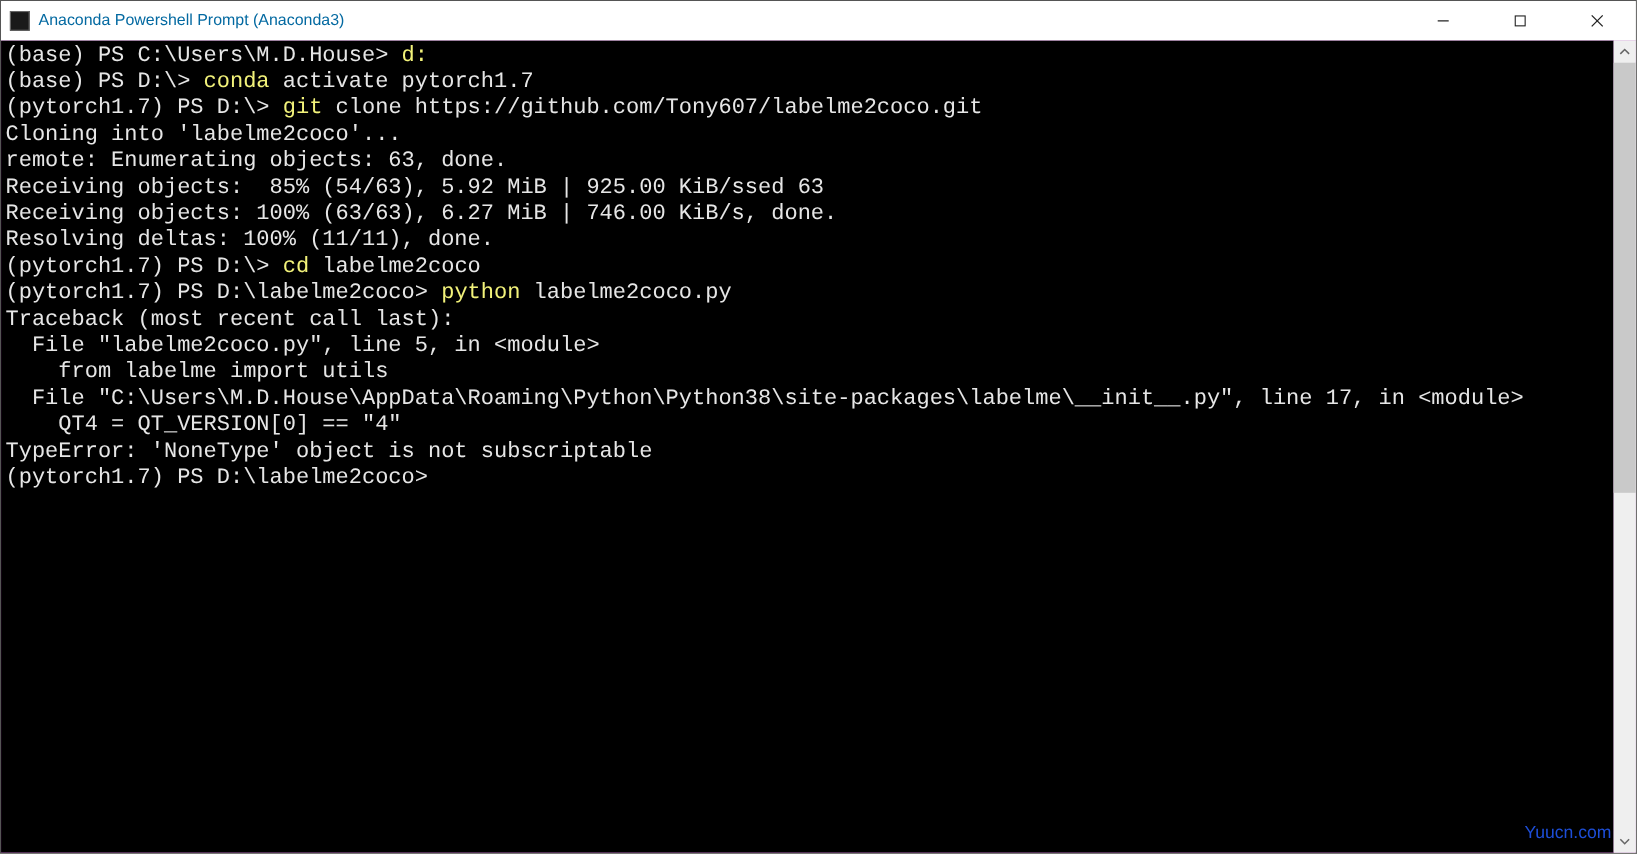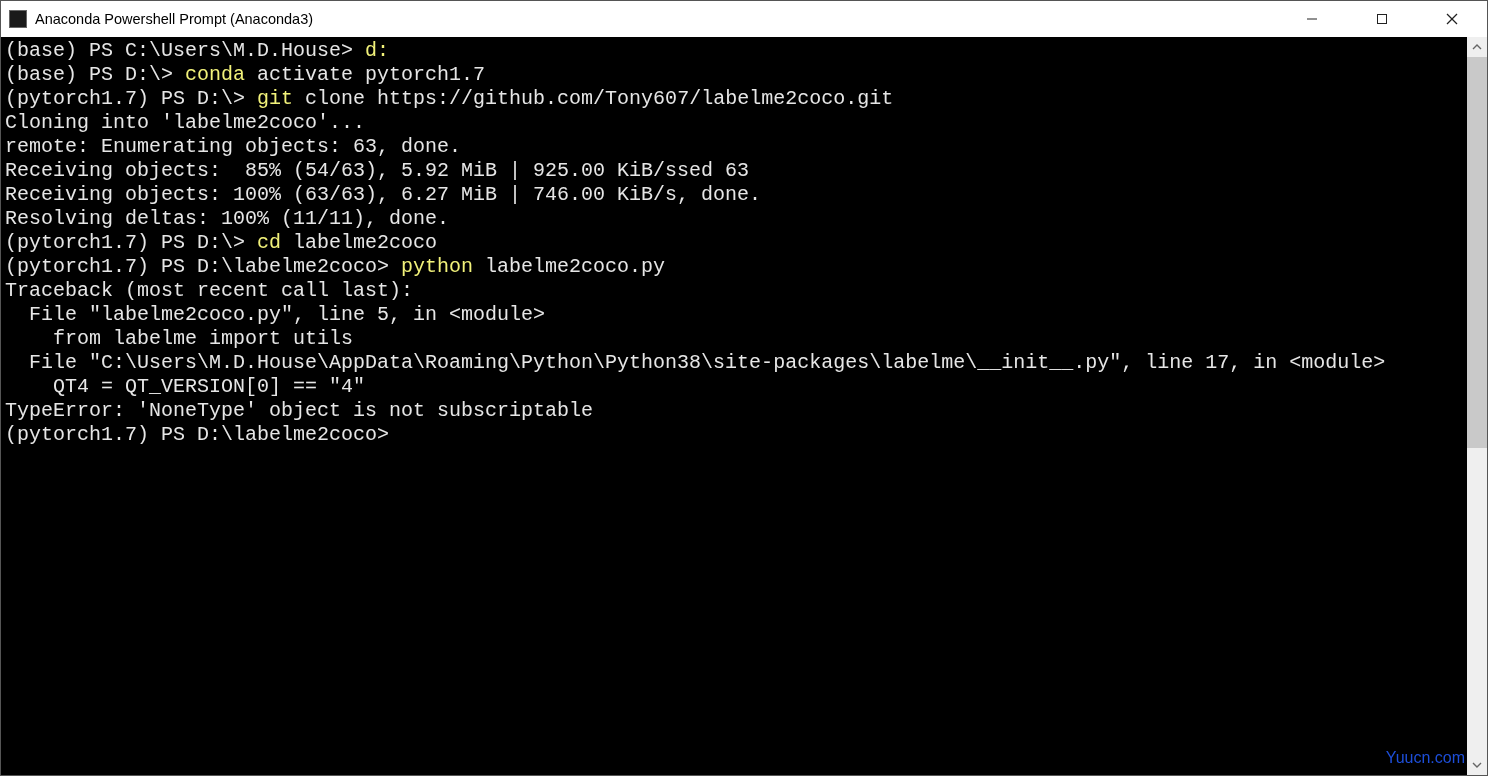--- a/index.html
+++ b/index.html
@@ -25,21 +25,21 @@
     border: 1px solid #555;
     display: flex;
     flex-direction: column;
   }
   .titlebar {
     height: 36px;
     background: #ffffff;
     display: flex;
     align-items: center;
     padding-left: 8px;
-    color: #000000;
+    color: #0369a1;
     font-size: 14.5px;
     user-select: none;
   }
   .titlebar .app-icon {
     width: 18px;
     height: 18px;
     margin-right: 8px;
     background: #1a1a1a;
     display: inline-block;
     border: 1px solid #666;

